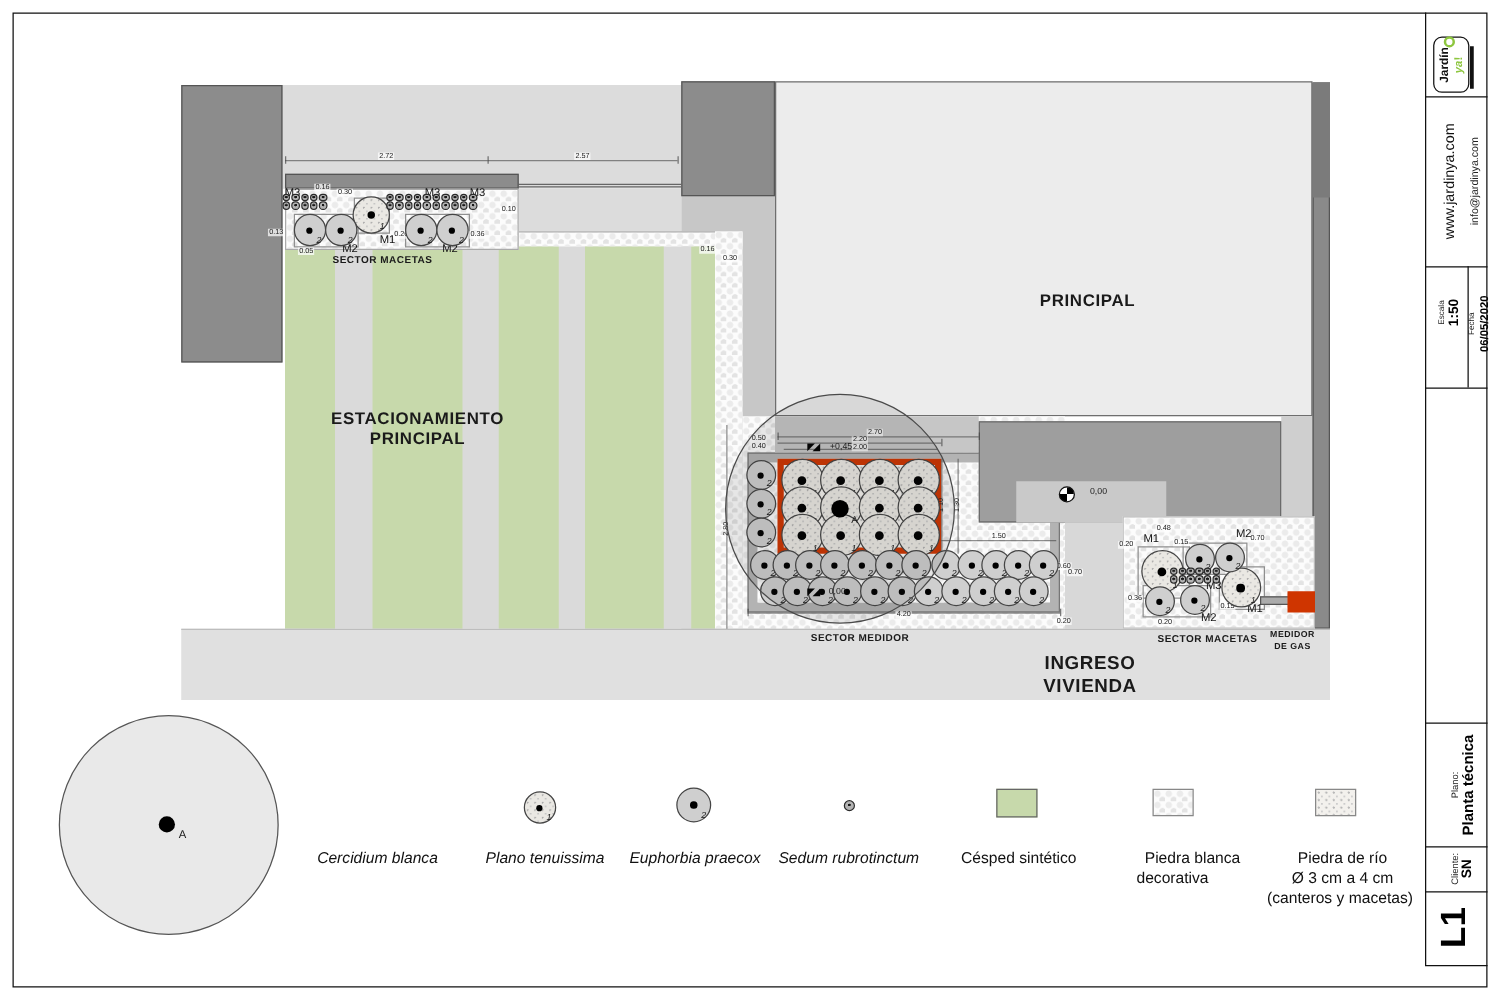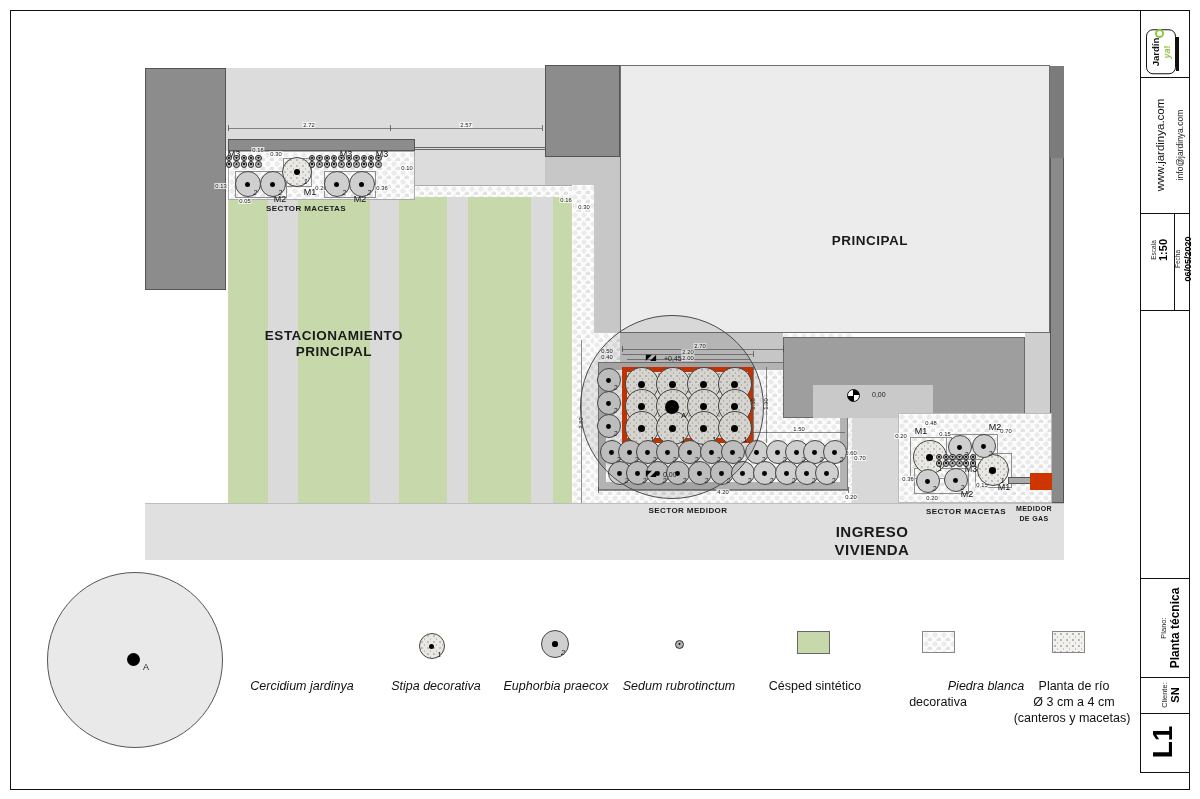--- a/index.html
+++ b/index.html
@@ -424,46 +424,46 @@
       <div class="qcirc" style="left: 847px; top: 389px;"></div>
       <div class="block" style="left:580px;top:315px;width:184px;height:184px;border-radius:50%;background:rgba(40,40,40,.10);border:1px solid #4a4a4a;"></div>
       <div class="block" style="left:665px;top:400px;width:14px;height:14px;border-radius:50%;background:#000;"></div>
       <div class="block" style="left:681px;top:411px;font-size:8px;">A</div>
     </div>
 
   <div id="legend">
     <div class="block" style="left:47px;top:572px;width:176px;height:176px;border-radius:50%;background:#e9e9e9;border:.9px solid #555;"></div>
     <div class="block" style="left:127px;top:653px;width:13px;height:13px;border-radius:50%;background:#000;"></div>
     <div class="block" style="left:143px;top:662px;font-size:9px;">A</div>
-    <div class="leg-label it" style="left:302px;top:686px;">Cercidium jardinya</div>
+    <div class="leg-label it" style="left:302px;top:686px;">Cercidium blanca</div>
 
     <div class="pot stipa" style="left:419px;top:633px;width:26px;height:26px;">
       <span class="dot"></span>
         <span class="num">1</span>
     </div>
-    <div class="leg-label it" style="left:436px;top:686px;">Stipa decorativa</div>
+    <div class="leg-label it" style="left:436px;top:686px;">Plano tenuissima</div>
 
     <div class="pot" style="left:541px;top:630px;width:28px;height:28px;">
       <span class="dot"></span>
         <span class="num">2</span>
     </div>
     <div class="leg-label it" style="left:556px;top:686px;">Euphorbia praecox</div>
 
     <div class="sedum" style="left:675px;top:640px;width:9px;height:9px;"></div>
     <div class="leg-label it" style="left:679px;top:686px;">Sedum rubrotinctum</div>
 
     <div class="block" style="left:797px;top:631px;width:33px;height:23px;background:#c7d9ab;border:.8px solid #666;"></div>
     <div class="leg-label" style="left:815px;top:686px;">Césped sintético</div>
 
     <div class="block cobble" style="left:922px;top:631px;width:33px;height:22px;border:.8px solid #888;"></div>
-    <div class="leg-label" style="left:986px;top:686px;font-style:italic;">Piedra blanca</div>
+    <div class="leg-label" style="left:954px;top:686px;">Piedra blanca</div>
     <div class="leg-label" style="left:938px;top:702px;">decorativa</div>
 
     <div class="block pebble" style="left:1052px;top:631px;width:33px;height:22px;border:.8px solid #888;"></div>
-    <div class="leg-label" style="left:1074px;top:686px;">Planta de río</div>
+    <div class="leg-label" style="left:1074px;top:686px;">Piedra de río</div>
     <div class="leg-label" style="left:1074px;top:702px;">Ø 3 cm a 4 cm</div>
     <div class="leg-label" style="left:1072px;top:718px;">(canteros y macetas)</div>
   </div>
 
   <div id="titleblock">
     <div class="tb-line" style="left:1140px;top:10px;width:1.2px;height:762px;"></div>
     <div class="tb-line" style="left:1140px;top:77px;width:50px;height:1px;"></div>
     <div class="tb-line" style="left:1140px;top:213px;width:50px;height:1px;"></div>
     <div class="tb-line" style="left:1140px;top:310px;width:50px;height:1px;"></div>
     <div class="tb-line" style="left:1140px;top:578px;width:50px;height:1px;"></div>

